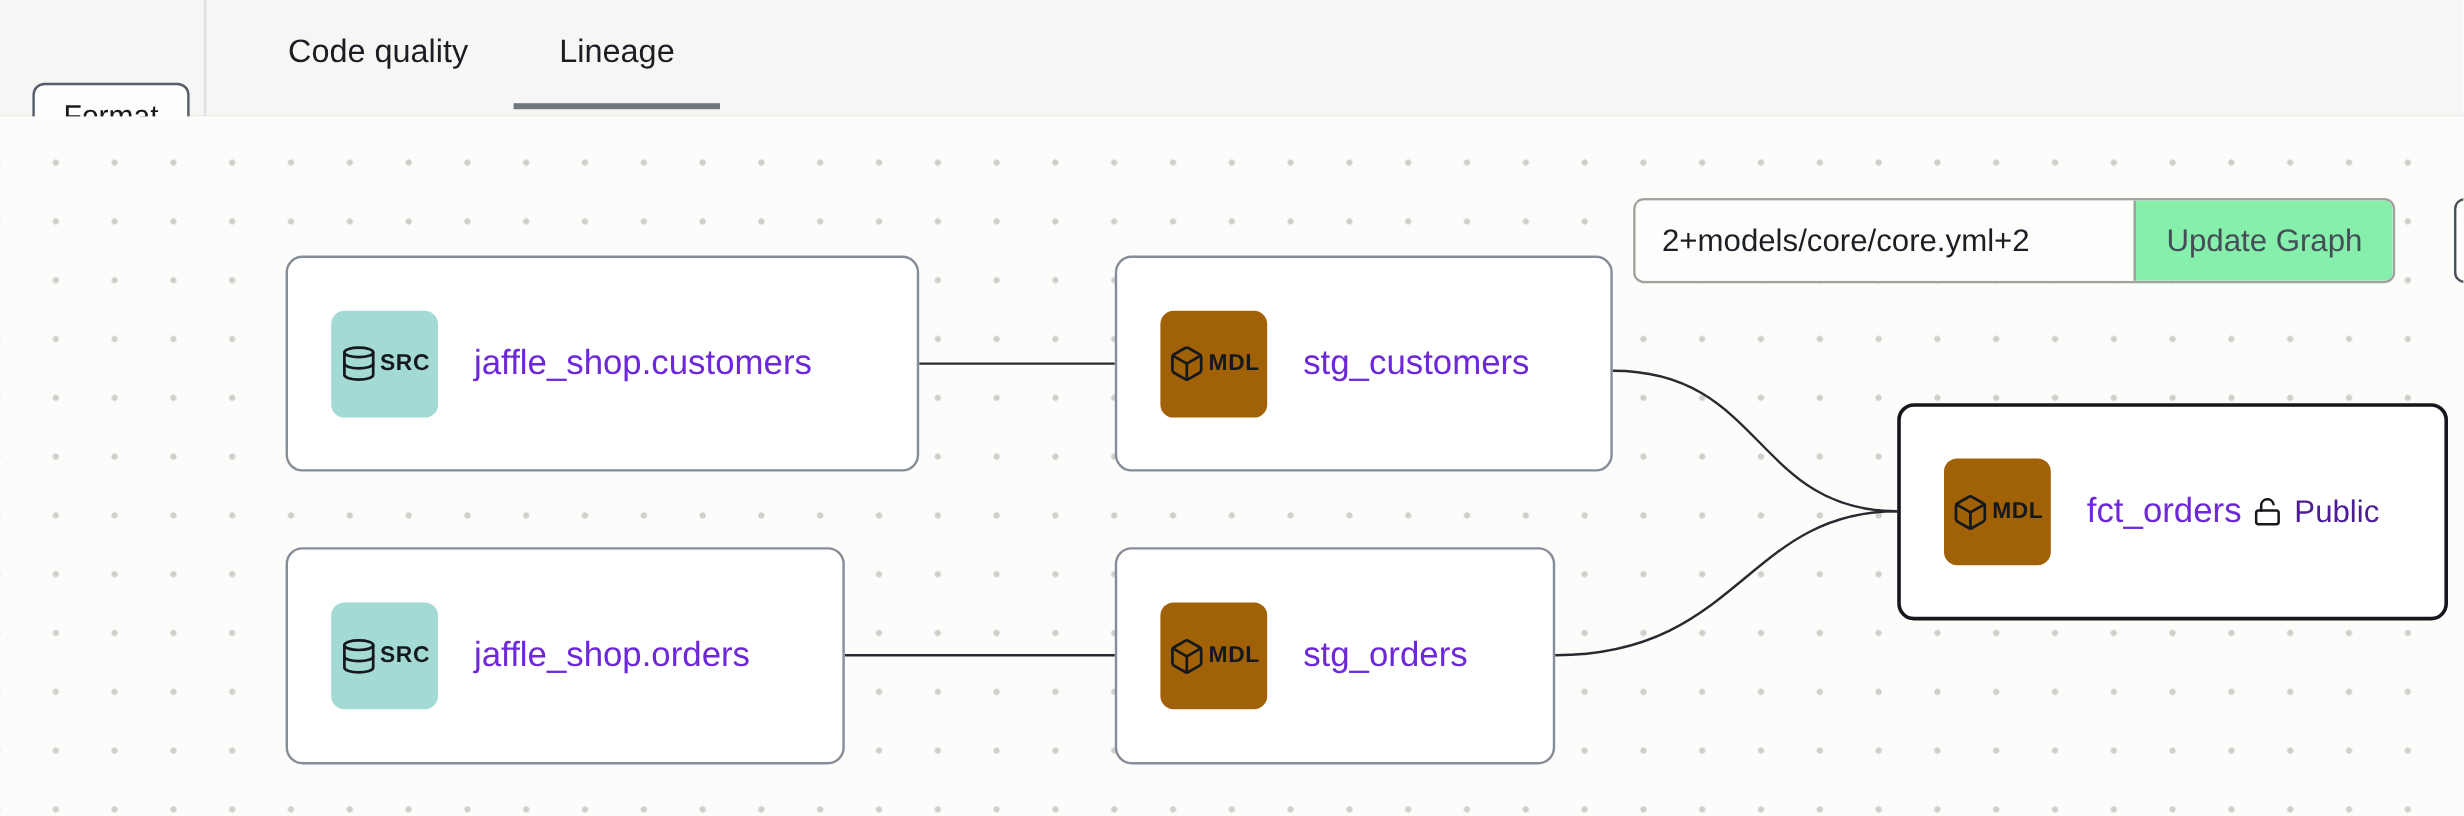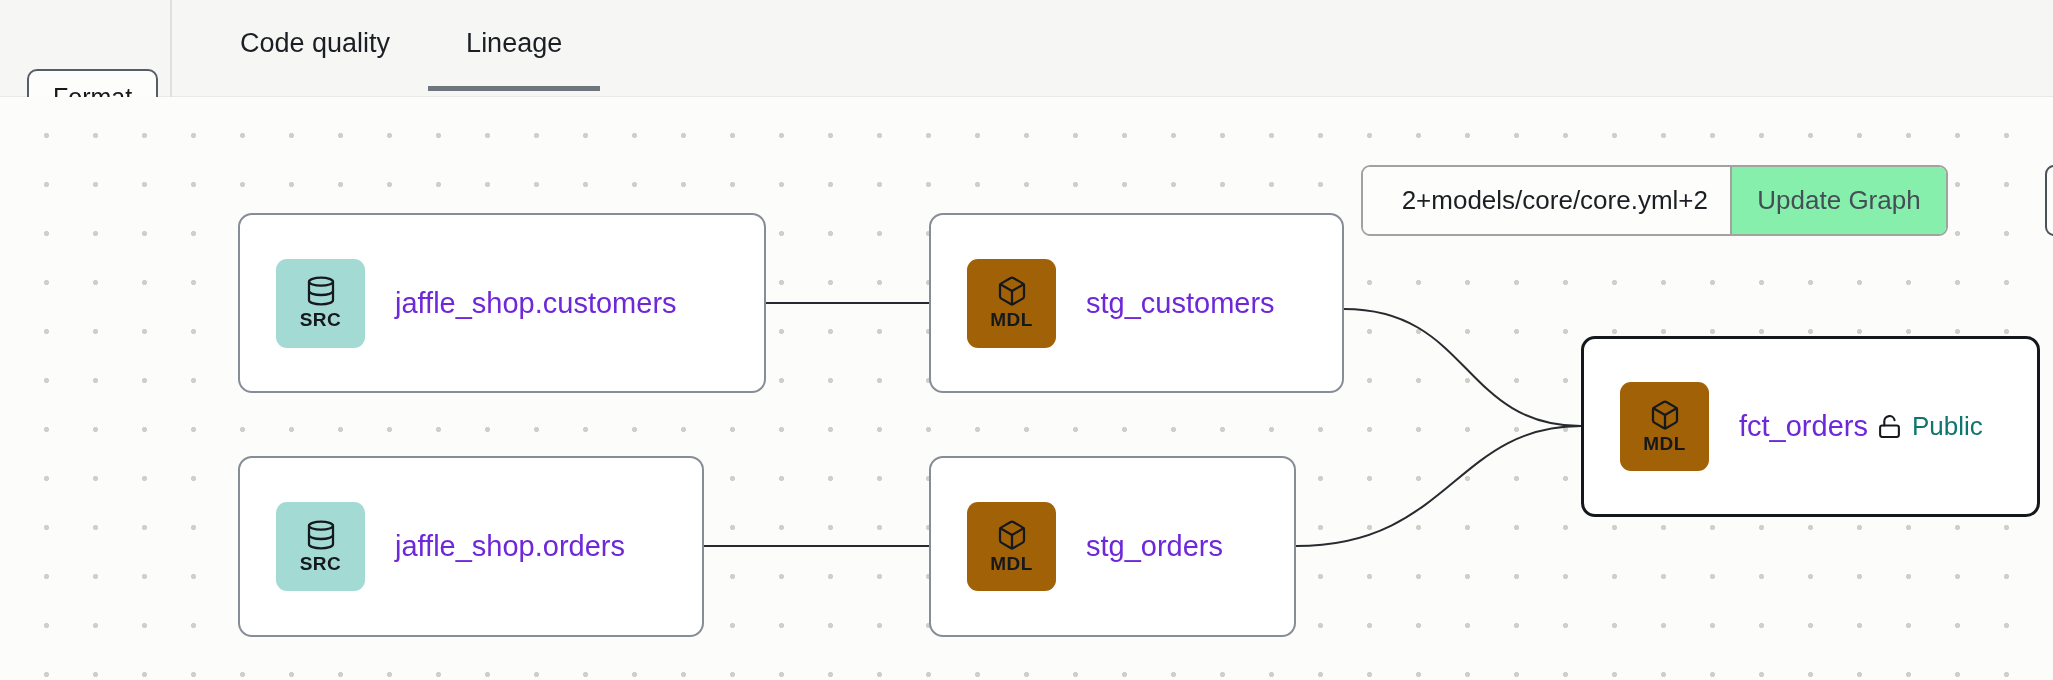--- a/index.html
+++ b/index.html
@@ -77,30 +77,29 @@
     position: absolute;
     left: 1361px; top: 68px;
     height: 71px;
     display: flex;
     border: 2px solid #a2a29e;
     border-radius: 9px;
     overflow: hidden;
     background: #fff;
   }
   .selector-input {
-    width: 367px;
+    width: 415px;
     height: 100%;
     border: none;
     outline: none;
     background: #fdfdfc;
     font-family: inherit;
     font-size: 26px;
     color: #1b1f24;
     padding: 0 22px;
-    text-align: right;
   }
   .update-btn {
     width: 216px;
     height: 100%;
     border: none;
     border-left: 2px solid #a2a29e;
     background: #86efac;
     font-family: inherit;
     font-size: 26px;
     color: #454d56;
@@ -131,41 +130,41 @@
   .n1 { left: 238px; top: 116px; width: 528px; height: 180px; }
   .n2 { left: 929px; top: 116px; width: 415px; height: 180px; }
   .n3 { left: 238px; top: 359px; width: 466px; height: 181px; }
   .n4 { left: 929px; top: 359px; width: 367px; height: 181px; }
   .n5 { left: 1581px; top: 239px; width: 459px; height: 181px; }
 
   .badge {
     width: 89px; height: 89px;
     border-radius: 11px;
     display: flex;
-    flex-direction: column;
+    flex-direction: row;
     align-items: center;
     justify-content: center;
     gap: 2px;
     flex: 0 0 auto;
   }
   .badge.src { background: #a3dad4; }
   .badge.mdl { background: #a16207; }
   .badge .badge-label {
     font-size: 19px;
     font-weight: 600;
     letter-spacing: 0.5px;
     color: #15181d;
   }
   .badge svg { display: block; }
 
   .node-label { font-size: 29px; color: #6d28d9; white-space: nowrap; }
 
   .node-text-col { display: flex; flex-direction: row; gap: 9px; }
   .access-row { display: flex; align-items: center; gap: 10px; }
-  .access-label { font-size: 26px; color: #0f766e; }
+  .access-label { font-size: 26px; color: #4c1d95; }
 </style>
 </head>
 <body>
 
 <div class="app">
 
   <header class="topbar">
     <button class="format-btn">Format</button>
     <div class="topbar-divider"></div>
     <nav class="tabbar">

